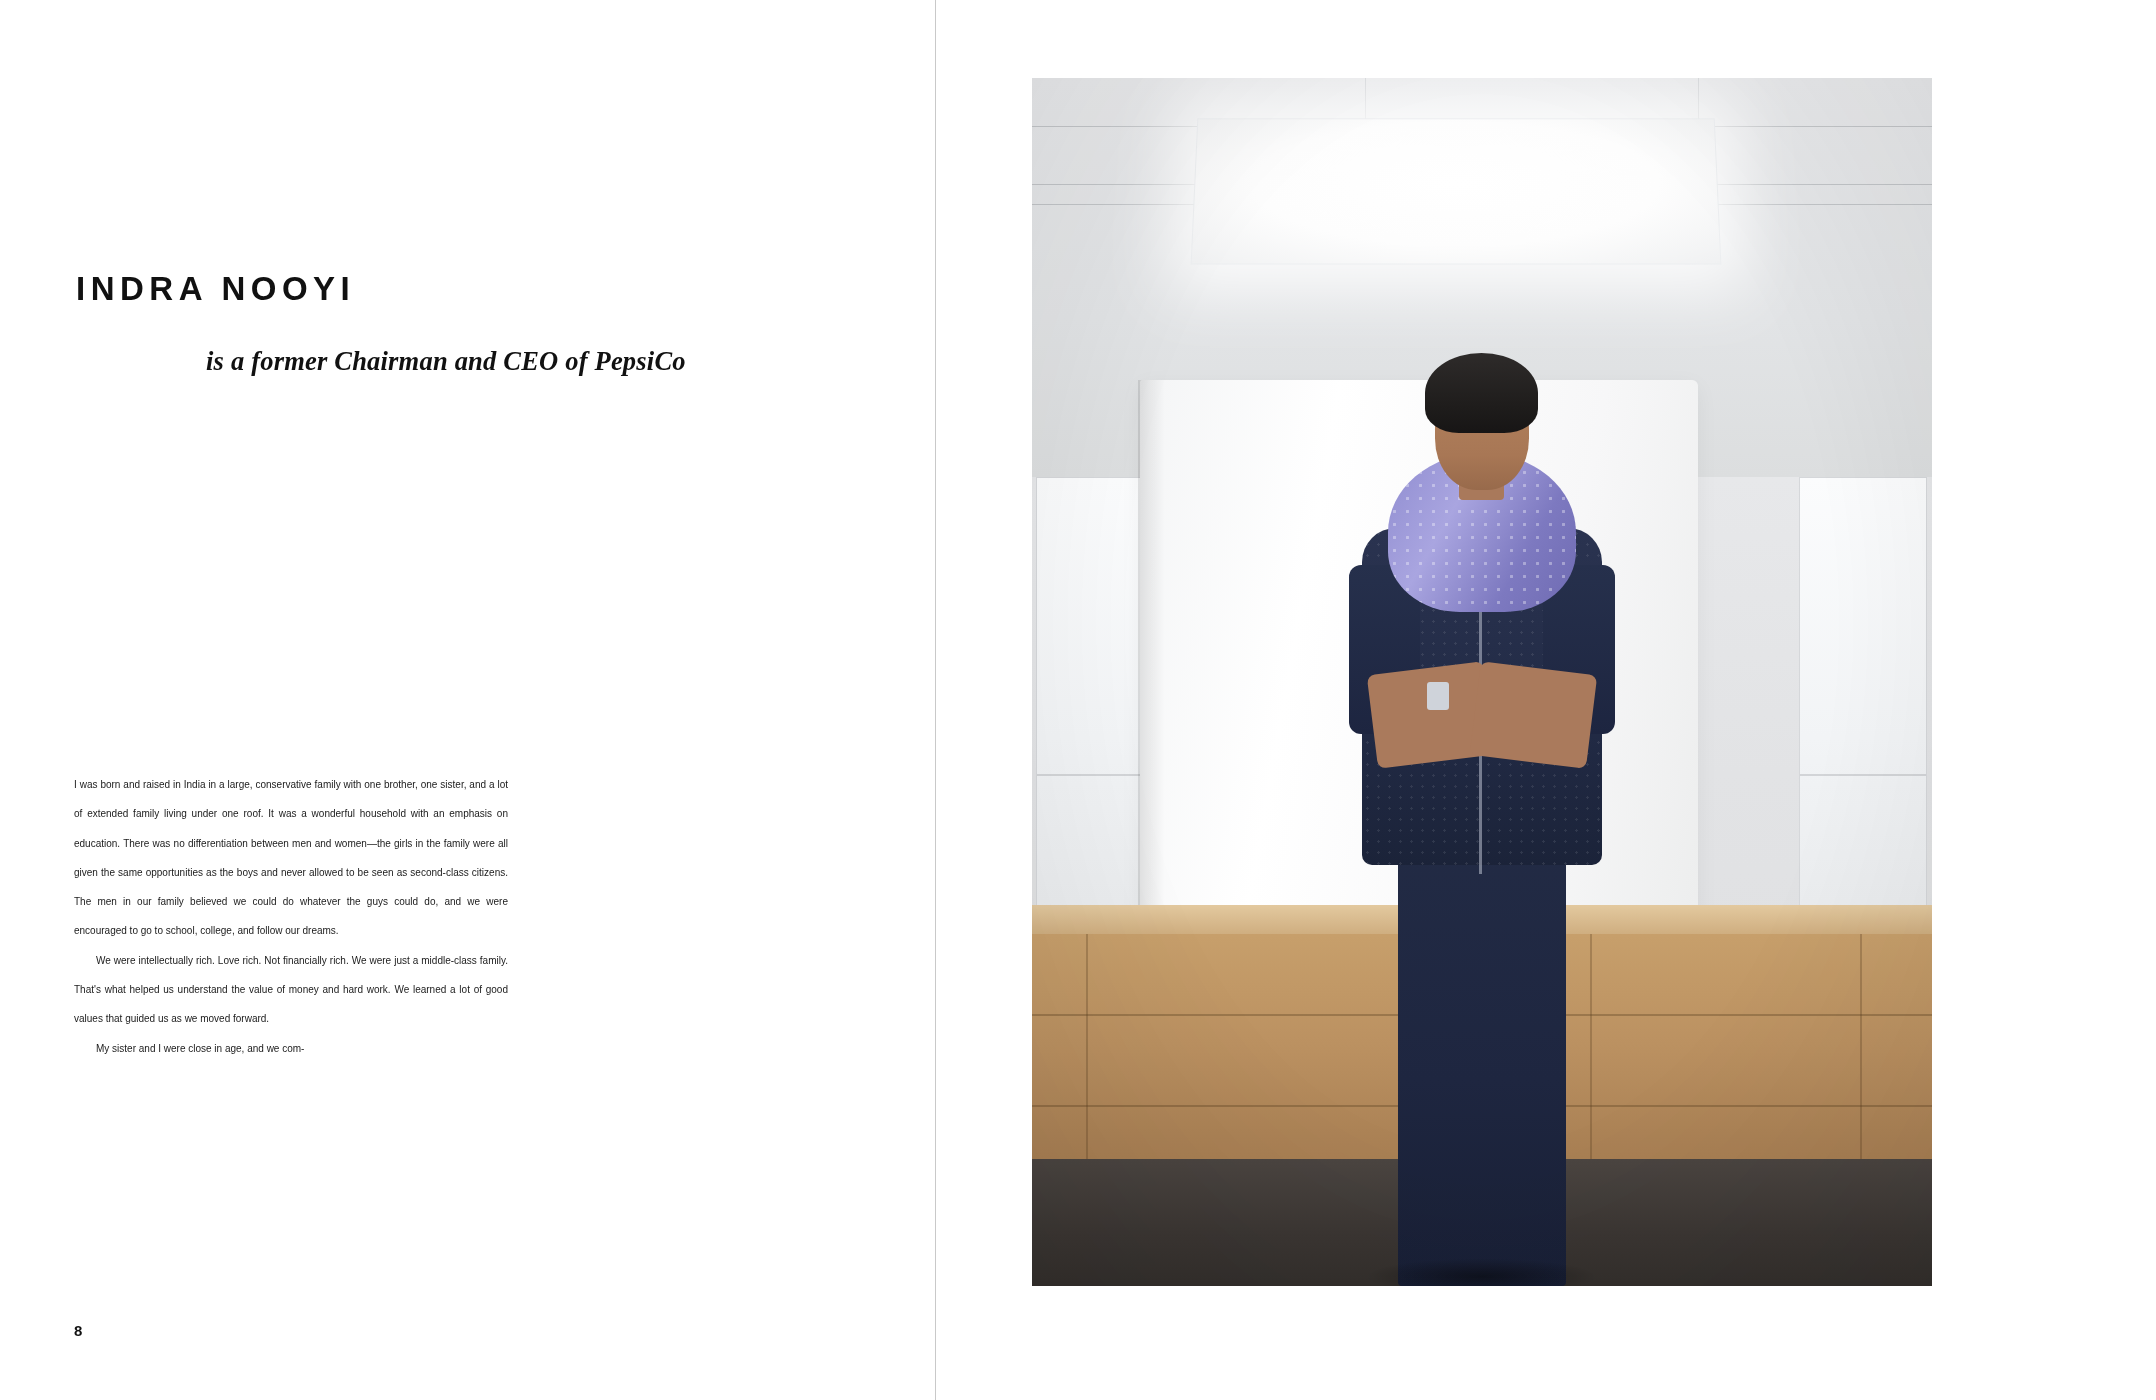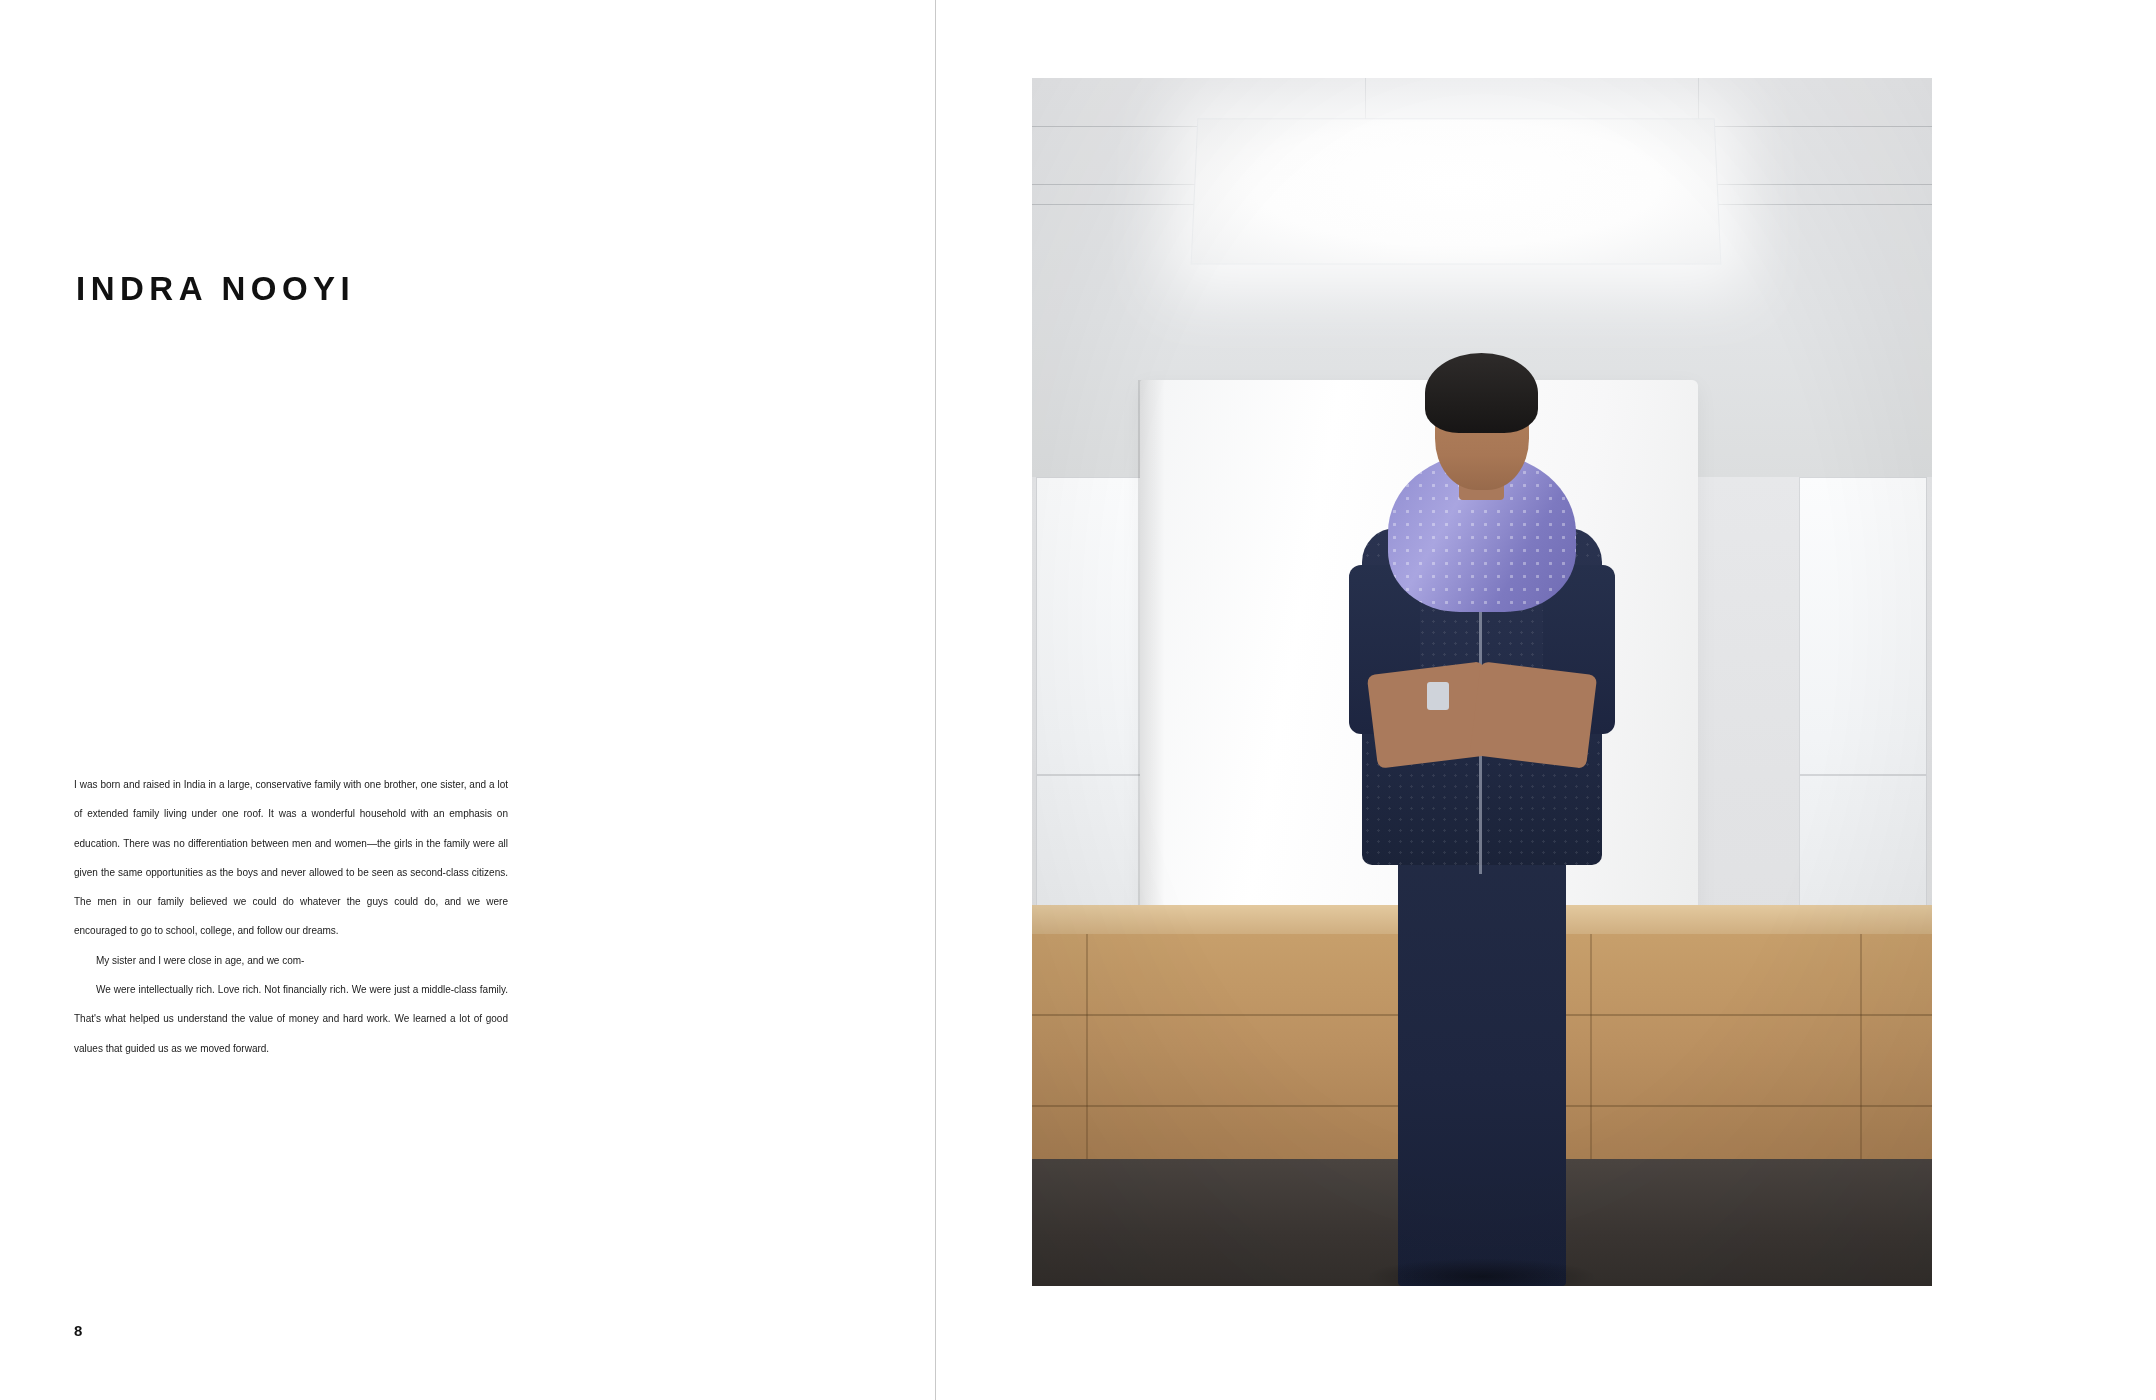--- a/index.html
+++ b/index.html
@@ -346,26 +346,27 @@
 </style>
 </head>
 <body>
 
 <div class="spread">
 
   <div class="page page-left">
 
     <div class="title-block">
       <h1 class="person-name">INDRA NOOYI</h1>
+      <div class="person-subtitle">is a former Chairman and CEO of PepsiCo</div>
     </div>
 
     <div class="body-col">
       <p>I was born and raised in India in a large, conservative family with one brother, one sister, and a lot of extended family living under one roof. It was a wonderful household with an emphasis on education. There was no differentiation between men and women—the girls in the family were all given the same opportunities as the boys and never allowed to be seen as second-class citizens. The men in our family believed we could do whatever the guys could do, and we were encouraged to go to school, college, and follow our dreams.</p>
+      <p class="indent">We were intellectually rich. Love rich. Not financially rich. We were just a middle-class family. That's what helped us understand the value of money and hard work. We learned a lot of good values that guided us as we moved forward.</p>
       <p class="indent last">My sister and I were close in age, and we com-</p>
-      <p class="indent">We were intellectually rich. Love rich. Not financially rich. We were just a middle-class family. That's what helped us understand the value of money and hard work. We learned a lot of good values that guided us as we moved forward.</p>
     </div>
 
     <div class="folio">8</div>
   </div>
 
   <div class="page page-right">
     <div class="photo-frame">
       <div class="photo-inner">
 
         <div class="ceiling">

